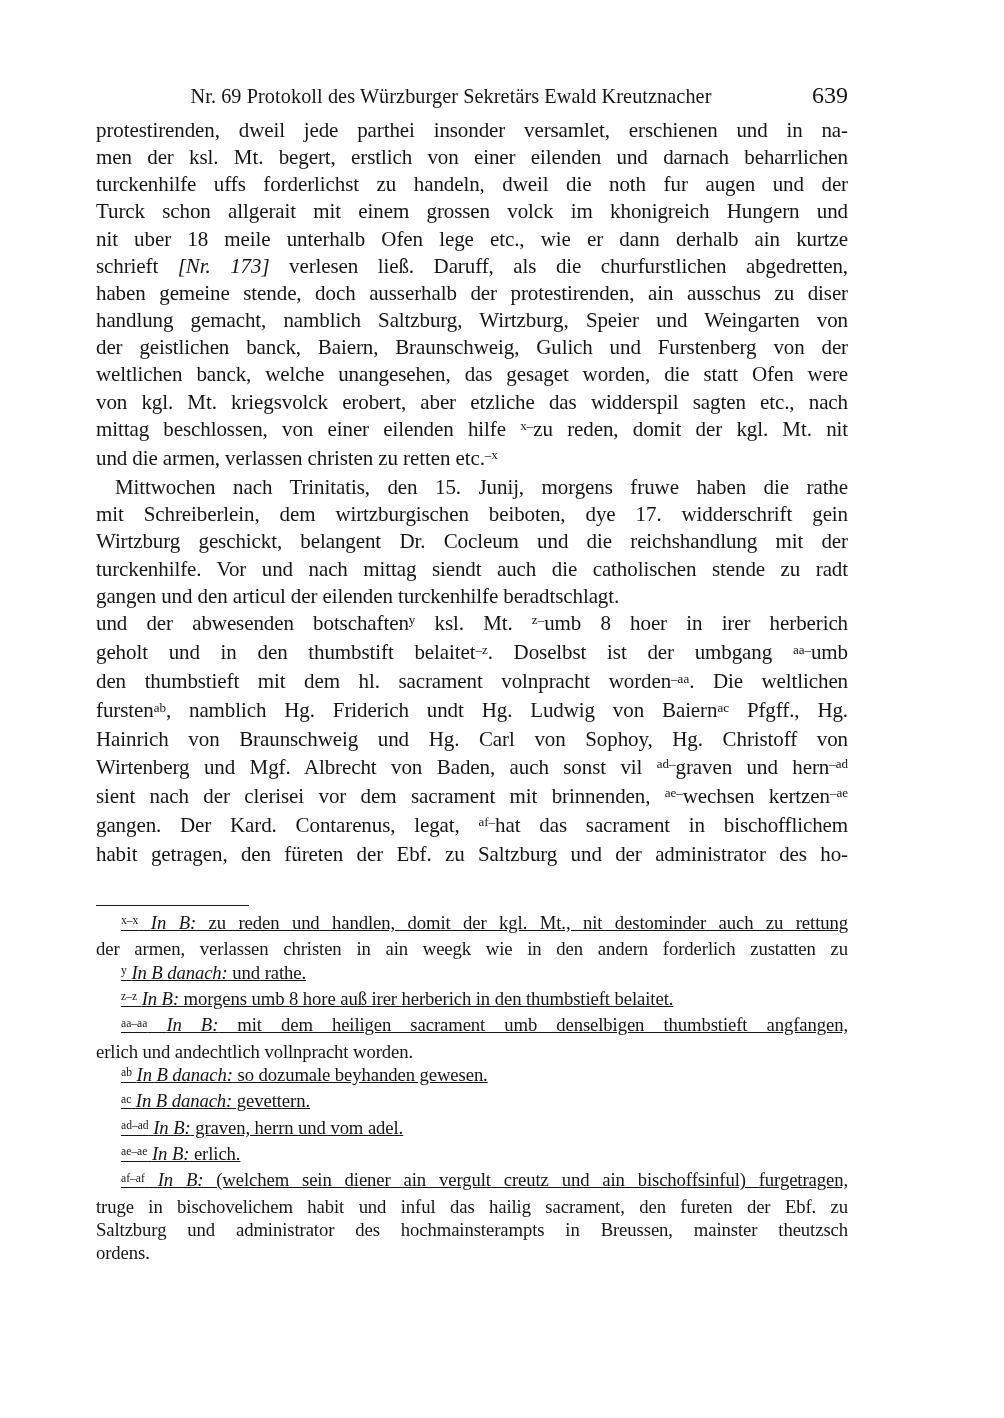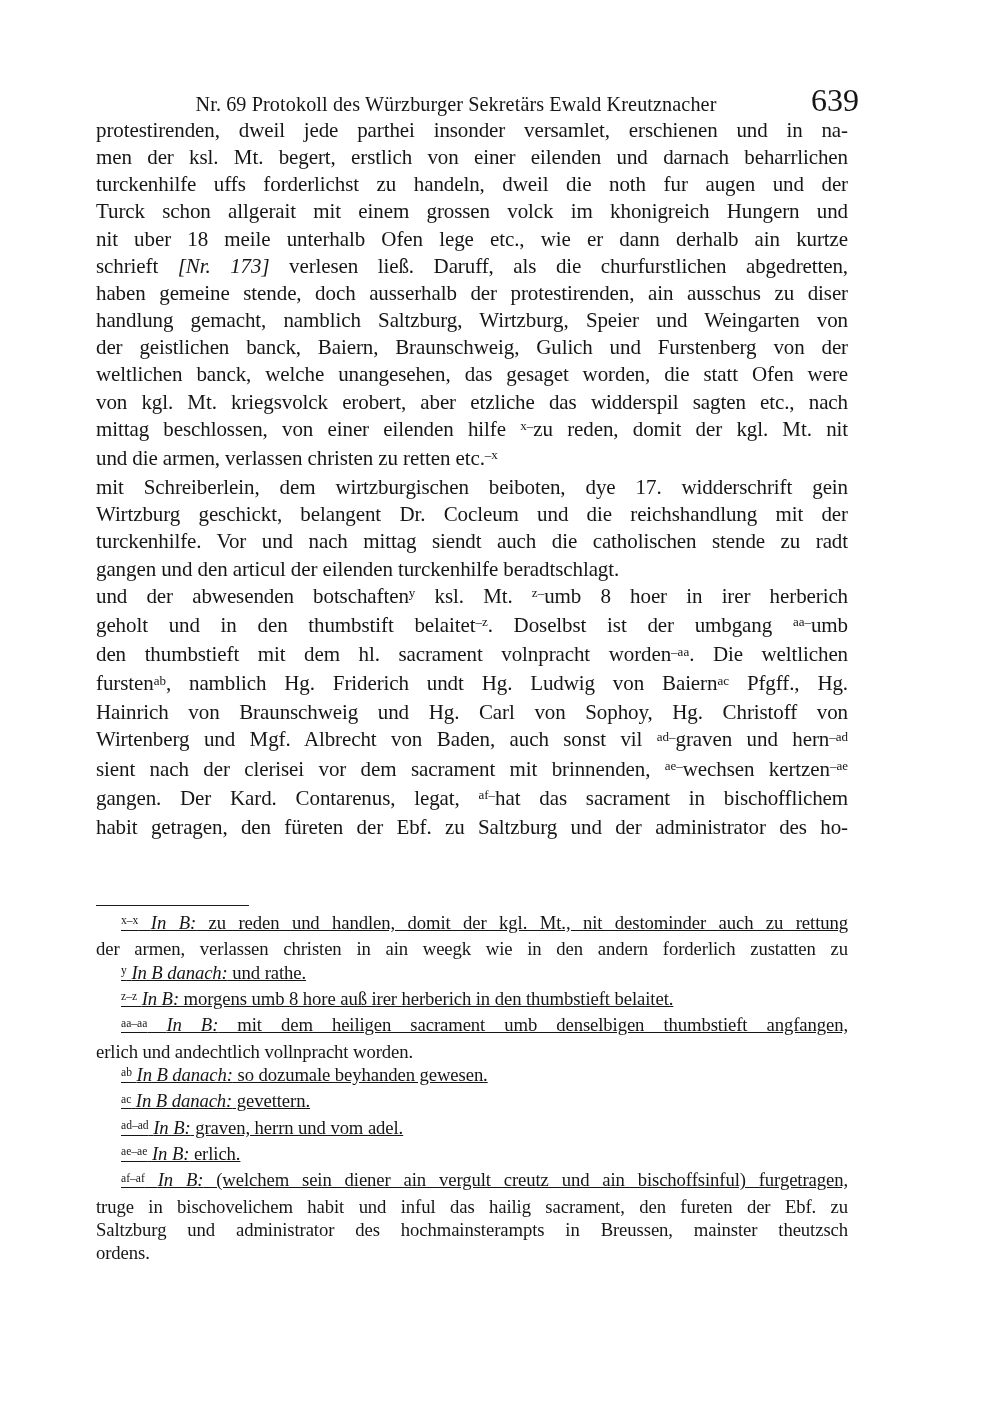--- a/index.html
+++ b/index.html
@@ -6,25 +6,25 @@
   html,body{margin:0;padding:0;background:#ffffff;}
   .page{
     position:relative;
     width:1004px;height:1418px;
     background:#ffffff;
     color:#161616;
     font-family:"Liberation Serif", "DejaVu Serif", serif;
     overflow:hidden;
   }
   .running-head{
-    position:absolute;top:82px;left:107px;width:752px;
+    position:absolute;top:82px;left:96px;width:752px;
     display:flex;align-items:baseline;
   }
   .head-title{flex:1;text-align:center;font-size:20.2px;letter-spacing:0.1px;}
-  .page-num{font-size:32px;margin-left:6px;}
+  .page-num{font-size:24px;margin-left:6px;}
   .body-text{
     position:absolute;top:117px;left:96px;width:752px;
     font-size:21px;line-height:27.15px;letter-spacing:-0.1px;
   }
   .jline{text-align:justify;text-align-last:justify;}
   .jline.last{text-align-last:left;}
   .body-text .indent{text-indent:19px;}
   .fn-rule{
     position:absolute;top:905px;left:96px;width:153px;
     border-top:1.8px solid #1c1c1c;height:0;
@@ -56,20 +56,21 @@
         <div class="jline" style=""><span>schrieft </span><span class="i">[Nr. 173]</span><span> verlesen ließ. Daruff, als die churfurstlichen abgedretten,</span></div>
         <div class="jline" style=""><span>haben gemeine stende, doch ausserhalb der protestirenden, ain ausschus zu diser</span></div>
         <div class="jline" style=""><span>handlung gemacht, namblich Saltzburg, Wirtzburg, Speier und Weingarten von</span></div>
         <div class="jline" style=""><span>der geistlichen banck, Baiern, Braunschweig, Gulich und Furstenberg von der</span></div>
         <div class="jline" style=""><span>weltlichen banck, welche unangesehen, das gesaget worden, die statt Ofen were</span></div>
         <div class="jline" style=""><span>von kgl. Mt. kriegsvolck erobert, aber etzliche das widderspil sagten etc., nach</span></div>
         <div class="jline" style=""><span>mittag beschlossen, von einer eilenden hilfe </span><span class="sup">x–</span><span>zu reden, domit der kgl. Mt. nit</span></div>
         <div class="jline last" style=""><span>und die armen, verlassen christen zu retten etc.</span><span class="sup">–x</span></div>
       </div>
       <div>
+        <div class="jline indent" style=""><span>Mittwochen nach Trinitatis, den 15. Junij, morgens fruwe haben die rathe</span></div>
         <div class="jline" style=""><span>mit Schreiberlein, dem wirtzburgischen beiboten, dye 17. widderschrift gein</span></div>
         <div class="jline" style=""><span>Wirtzburg geschickt, belangent Dr. Cocleum und die reichshandlung mit der</span></div>
         <div class="jline" style=""><span>turckenhilfe. Vor und nach mittag siendt auch die catholischen stende zu radt</span></div>
         <div class="jline last" style=""><span>gangen und den articul der eilenden turckenhilfe beradtschlagt.</span></div>
       </div>
       <div>
         <div class="jline" style=""><span>und der abwesenden botschaften</span><span class="sup">y</span><span> ksl. Mt. </span><span class="sup">z–</span><span>umb 8 hoer in irer herberich</span></div>
         <div class="jline" style=""><span>geholt und in den thumbstift belaitet</span><span class="sup">–z</span><span>. Doselbst ist der umbgang </span><span class="sup">aa–</span><span>umb</span></div>
         <div class="jline" style=""><span>den thumbstieft mit dem hl. sacrament volnpracht worden</span><span class="sup">–aa</span><span>. Die weltlichen</span></div>
         <div class="jline" style=""><span>fursten</span><span class="sup">ab</span><span>, namblich Hg. Friderich undt Hg. Ludwig von Baiern</span><span class="sup">ac</span><span> Pfgff., Hg.</span></div>

